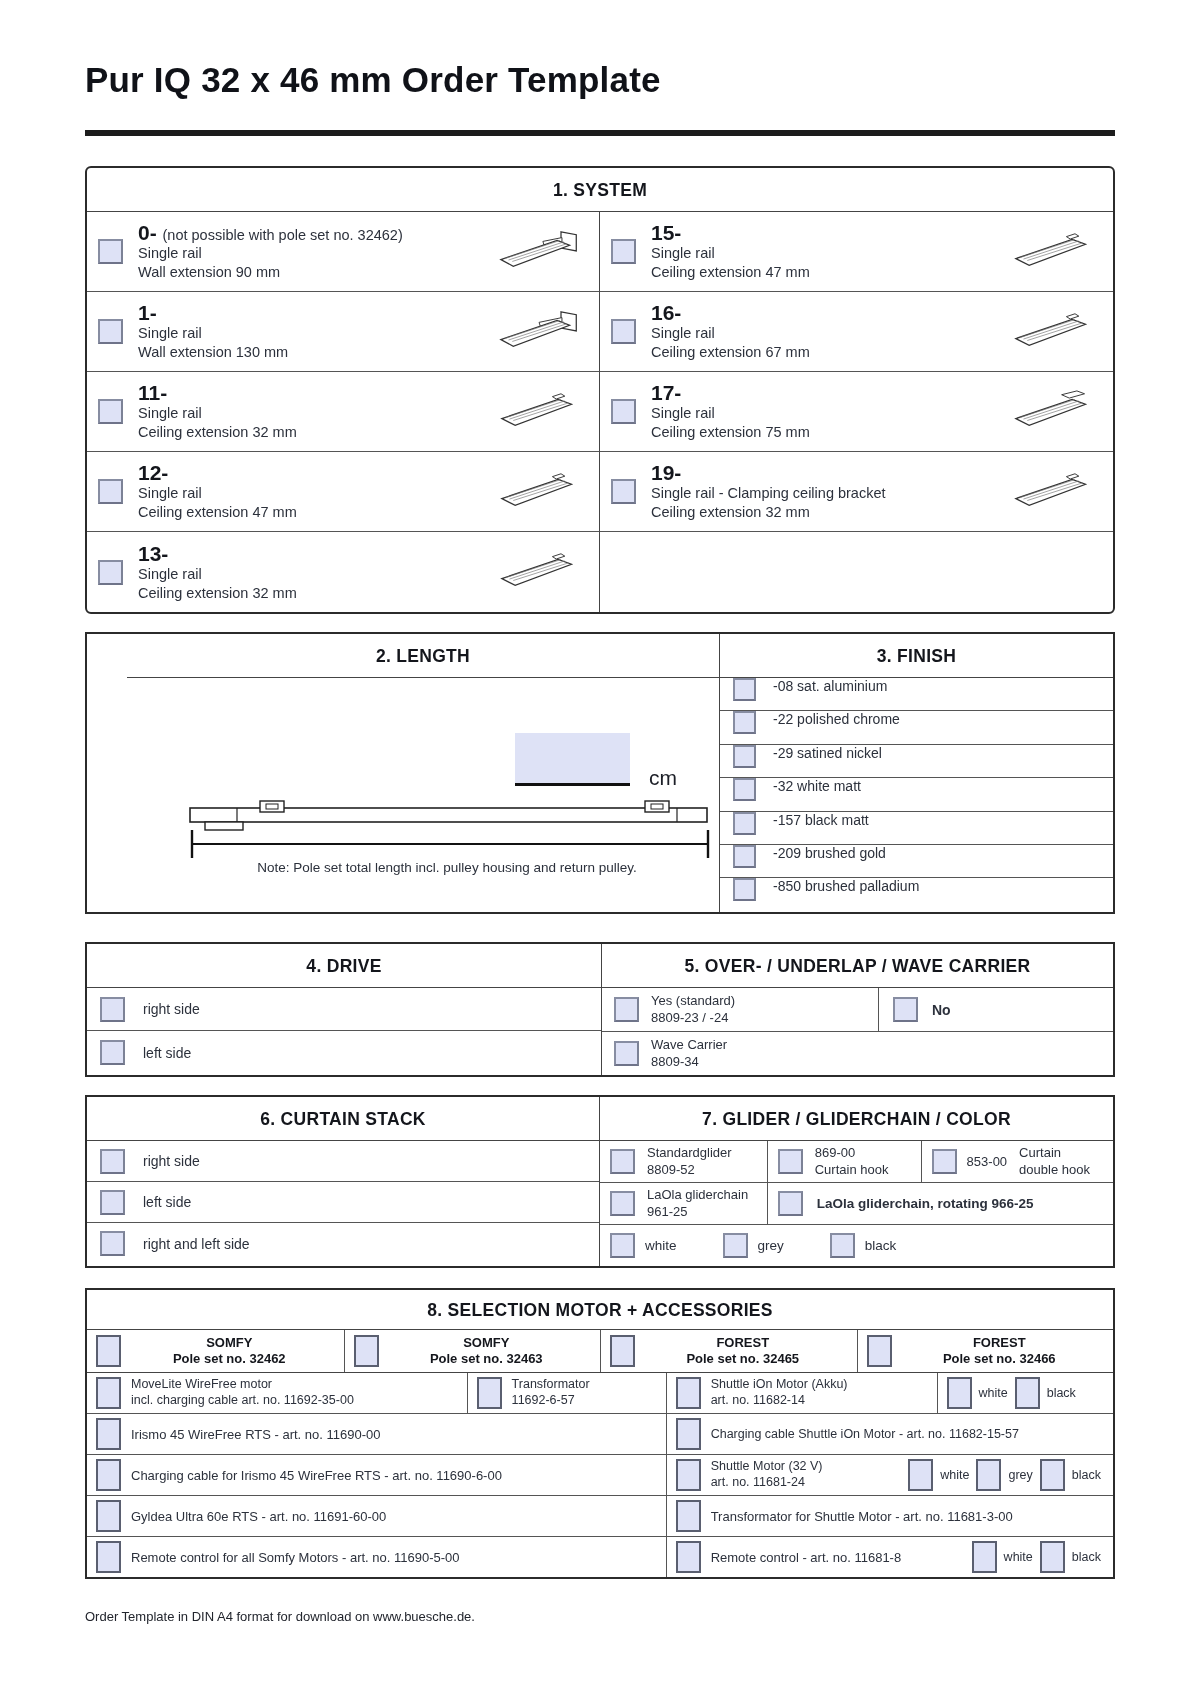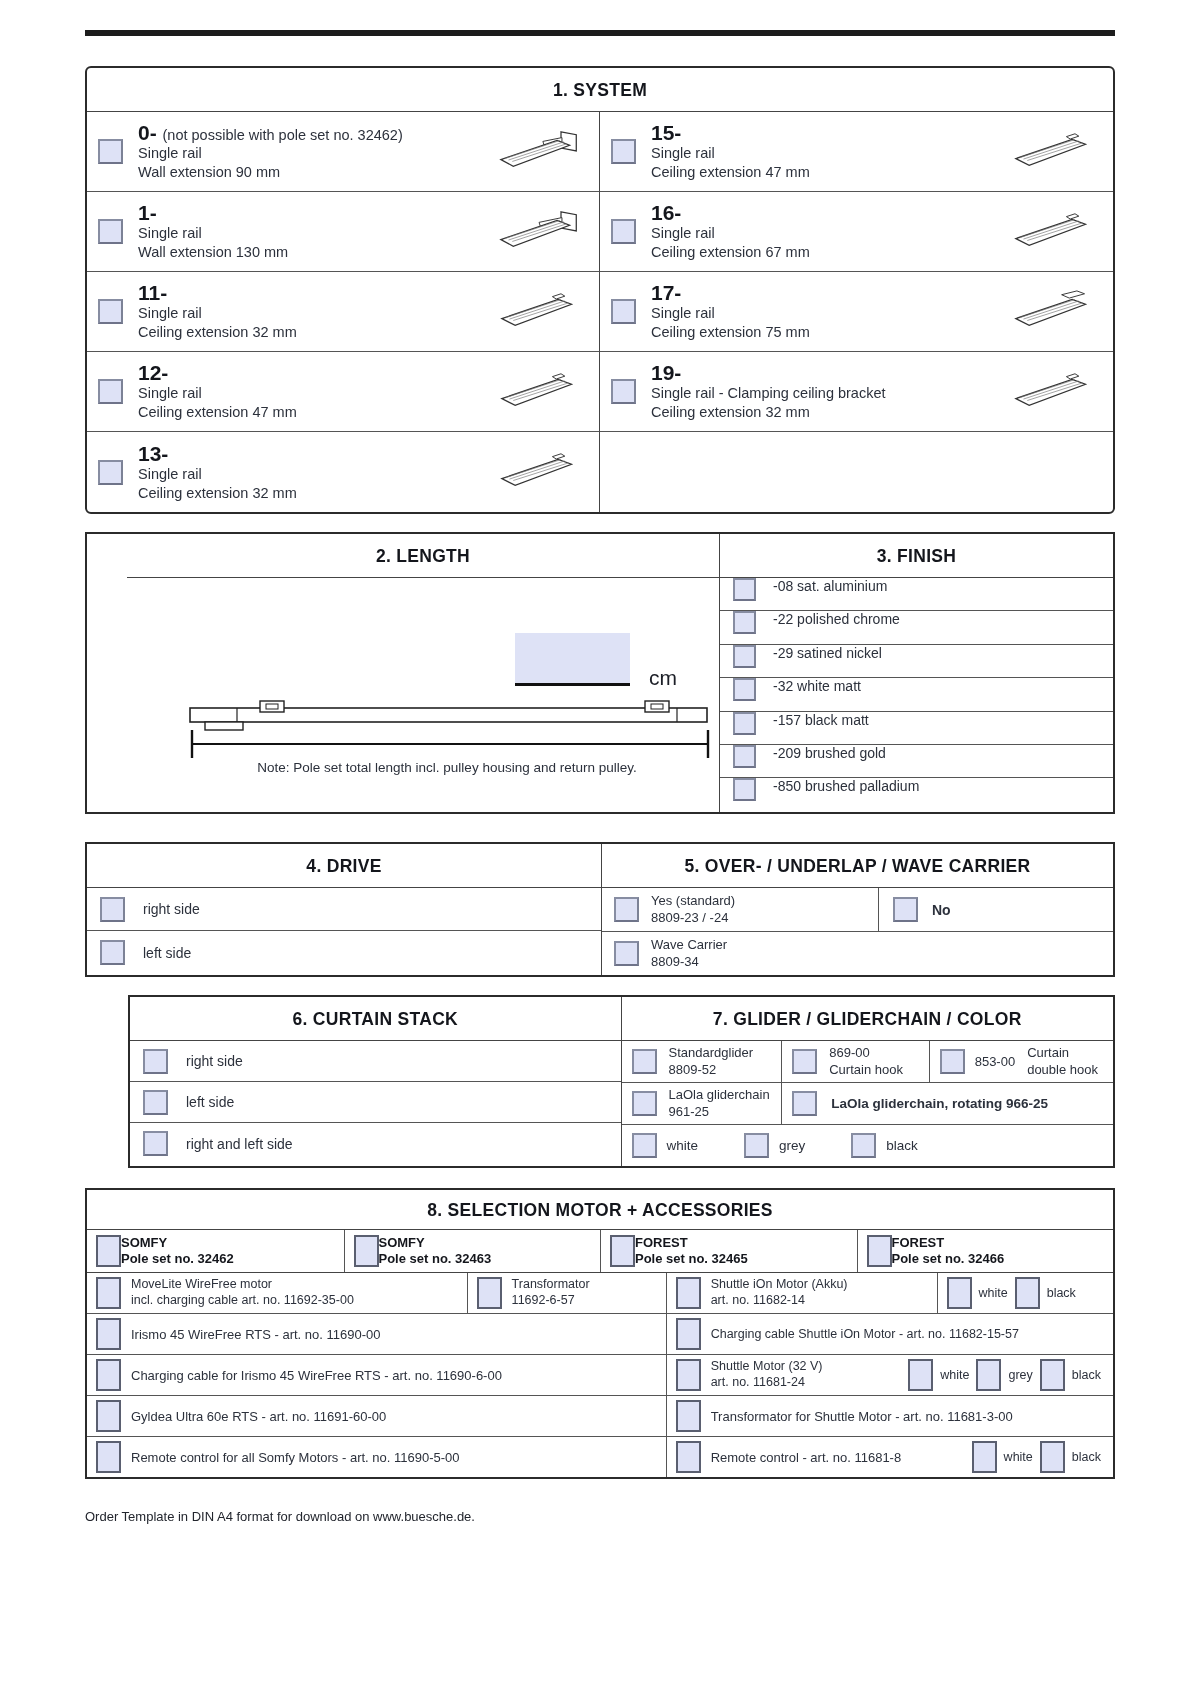--- a/index.html
+++ b/index.html
@@ -81,62 +81,63 @@
   .opt-row.nb { border-bottom:none; }
   .opt-row span { margin-left:18px; }
   .ou-row1 { display:grid; grid-template-columns:54% 46%; border-bottom:1px solid #555; }
   .ou-cell { height:43px; display:flex; align-items:center; padding-left:12px; }
   .ou-cell.div { border-left:1px solid #555; padding-left:14px; }
   .ou-row2 { height:43px; display:flex; align-items:center; padding-left:12px; }
   .two { margin-left:12px; font-size:13px; line-height:1.3; }
   .lbl { margin-left:14px; font-size:14px;font-weight:bold; }
 
   
-  .cg { margin-top:18px; display:grid; grid-template-columns:50% 50%;margin-left:43px; }
+  .cg { margin-top:18px; display:grid; grid-template-columns:50% 50%; }
   .cs-col { border-right:1px solid #444; }
   .cs-row {
     height:41px; display:flex; align-items:center;
     padding-left:13px; border-bottom:1px solid #555; font-size:14px;
   }
   .cs-row.nb { border-bottom:none; }
   .cs-row span { margin-left:18px; }
   .gl-row1 { display:grid; grid-template-columns:32.5% 30% 37.5%; border-bottom:1px solid #555; }
   .gl-row2 { display:grid; grid-template-columns:32.5% 67.5%; border-bottom:1px solid #555; }
   .gl-cell { height:41px; display:flex; align-items:center; padding-left:10px; }
   .gl-cell.div { border-left:1px solid #555; }
   .gl-colors { height:41px; display:flex; align-items:center; padding-left:10px; gap:10px; font-size:13.5px; }
   .gl-colors .gap { width:26px; }
   .code-inline { margin-left:10px; font-size:13px; }
 
   
   .mot { margin-top:20px; }
   .pole-row { display:grid; grid-template-columns:25% 25% 25% 25%; border-bottom:1px solid #444; }
   .pole-cell { height:42px; display:flex; align-items:center; padding:0 6px 0 9px; }
   .pole-cell.div { border-left:1px solid #555; }
-  .pole-label { flex:1; font-weight:700; font-size:13px; line-height:1.25; color:#14161c; }
+  .pole-label { flex:1; text-align:center; font-weight:700; font-size:13px; line-height:1.25; color:#14161c; }
   .m-row1 { display:grid; grid-template-columns:37% 19.4% 26.4% 17.2%; border-bottom:1px solid #555; }
   .m-rowlr { display:grid; grid-template-columns:56.4% 43.6%; border-bottom:1px solid #555; }
   .m-rowlr.nb, .m-row1.nb { border-bottom:none; }
   .m-cell { height:40px; display:flex; align-items:center; padding-left:9px; gap:10px; }
   .m-cell.div { border-left:1px solid #555; }
   .m-two { font-size:12.5px; line-height:1.25; }
   .m-one { font-size:13px; }
   .m-colors { display:flex; align-items:center; gap:7px; font-size:12.5px; }
   .m-colors.push { margin-left:auto; padding-right:12px; }
 
   
   .footer { margin-top:30px; font-size:13px; color:#22252d; }
 
   svg .ln { stroke:#333; fill:#fff; }
 </style>
 </head>
 <body>
 
 <div class="page">
 
+  <div class="page-title">Pur IQ 32 x 46 mm Order Template</div>
   <div class="title-rule"></div>
 
   <div class="box sys">
     <div class="box-header">1. SYSTEM</div>
     <div class="sys-grid">
 
       <div class="sys-cell lc">
         <div class="cb"></div>
         <div class="sys-text">
           <div class="sys-code"><span>0-</span> <span class="sys-note">(not possible with pole set no. 32462)</span></div>

